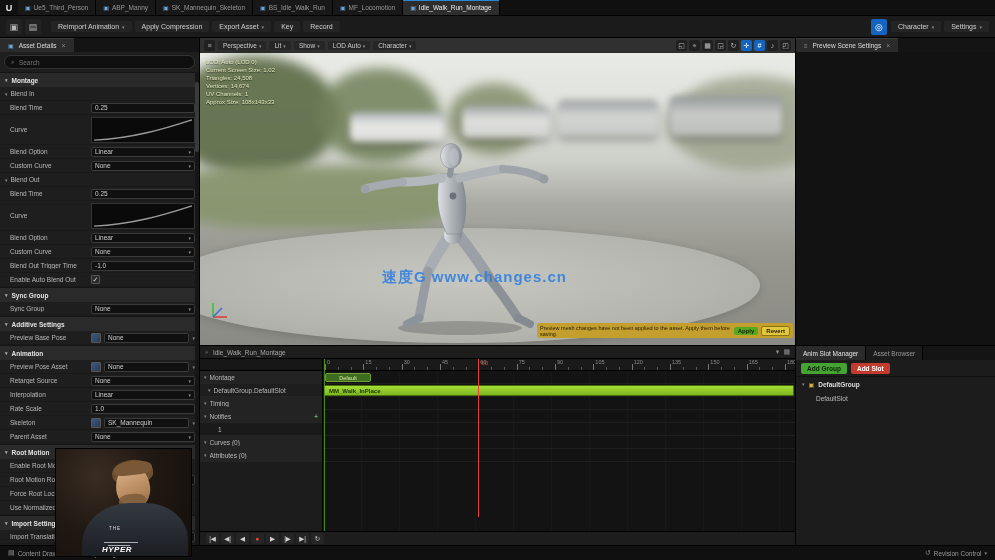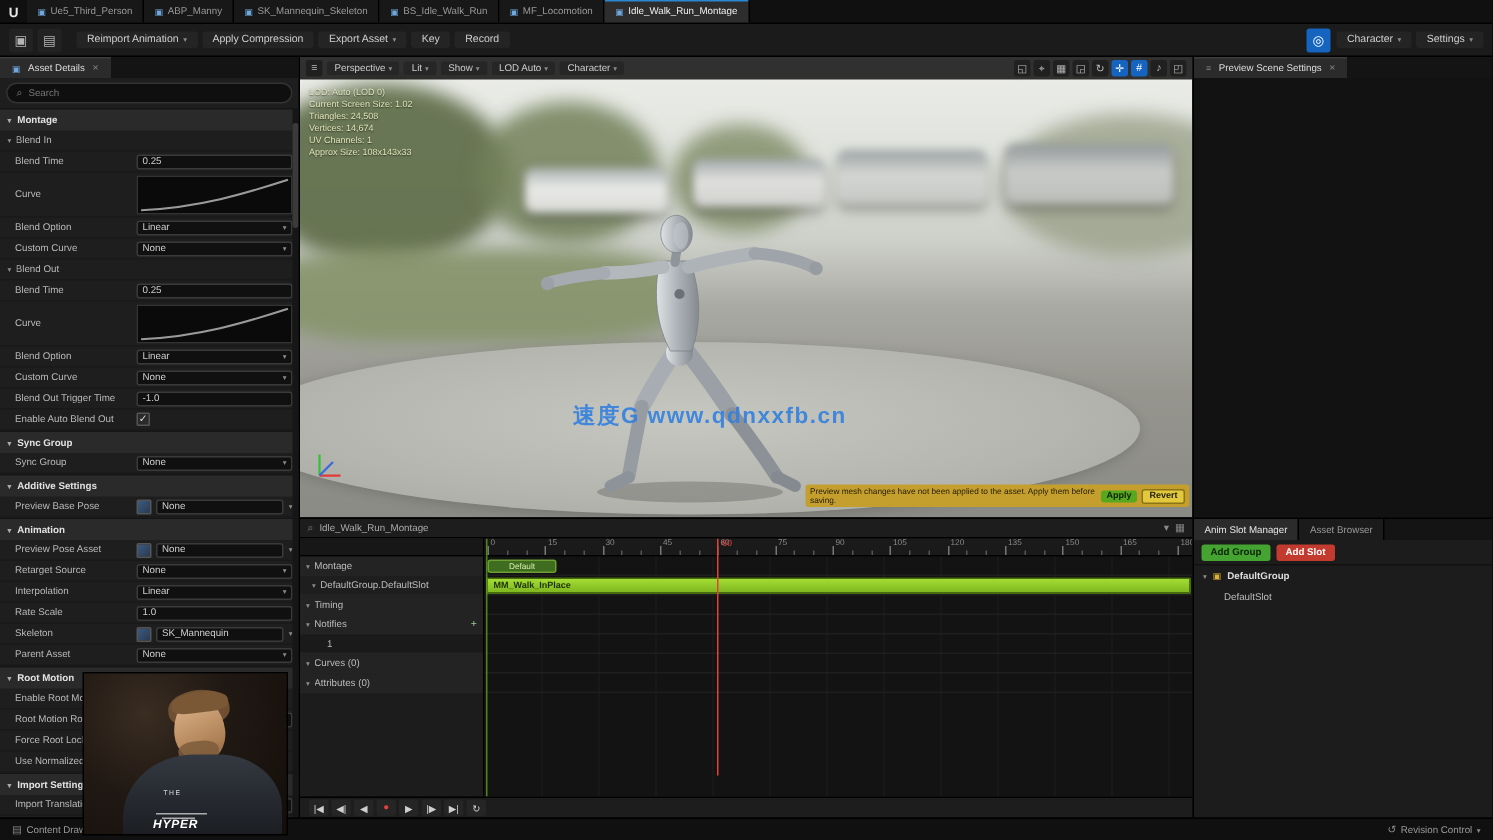--- a/index.html
+++ b/index.html
@@ -438,21 +438,21 @@
         <path d="M87,40 Q67,44 48,44" stroke="#b3b8bd" stroke-width="9" stroke-linecap="round" fill="none"></path>
         <path d="M48,44 Q28,46 12,50" stroke="#a6abb1" stroke-width="8" stroke-linecap="round" fill="none"></path>
         <circle cx="10" cy="51" r="4.5" fill="#9ba1a7"></circle>
         <path d="M104,40 Q126,34 148,31" stroke="#aeb3b8" stroke-width="9" stroke-linecap="round" fill="none"></path>
         <path d="M148,31 Q170,32 187,40" stroke="#9fa4aa" stroke-width="8" stroke-linecap="round" fill="none"></path>
         <circle cx="189" cy="41" r="4.5" fill="#969ca2"></circle>
         <path d="M96,30 L95,37" stroke="#8f959b" stroke-width="6" stroke-linecap="round" fill="none"></path>
         <ellipse cx="96" cy="18" rx="10.5" ry="12.5" fill="url(#gm)" stroke="#7c828a" stroke-width=".5"></ellipse>
         <ellipse cx="99" cy="19" rx="5" ry="9" fill="#c7ccd1" opacity=".5"></ellipse>
       </svg>
-      <div class="watermark">速度G www.qdnxxfb.cn</div>
+      <div class="watermark">速度G www.changes.cn</div>
     </div>
     <div class="vp-toolbar">
       <div id="vp-left" style="display:flex;gap:3px;align-items:center">
           <div class="vpi">≡</div>
           <div class="vpp">
             <span>Perspective</span>
             <span class="caret">▾</span>
           </div>
           <div class="vpp">
             <span>Lit</span>

